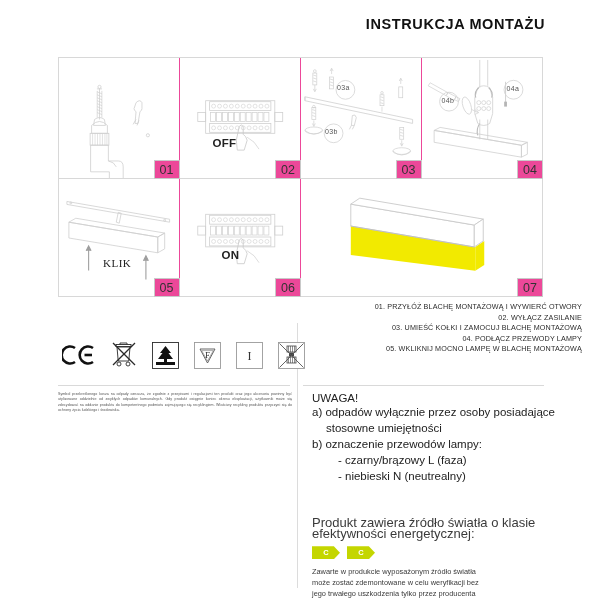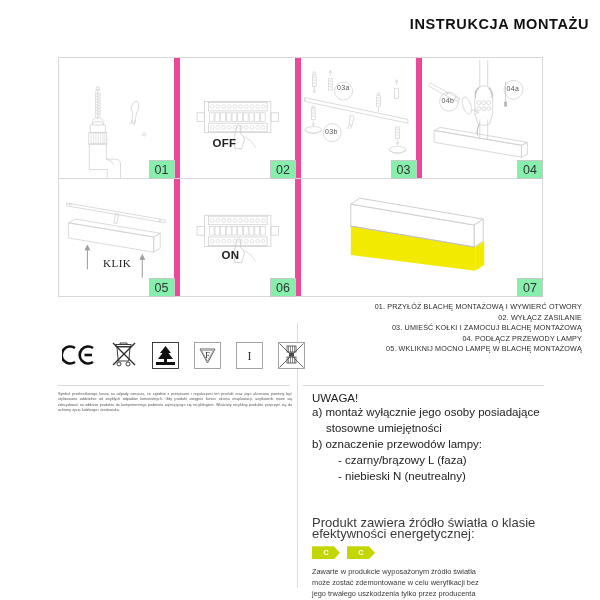--- a/index.html
+++ b/index.html
@@ -20,21 +20,20 @@
   #doc-title {
     position: absolute;
     left: 0;
     top: 16px;
     width: 545px;
     text-align: right;
     font-size: 14.5px;
     font-weight: bold;
     letter-spacing: 0.6px;
     color: #111;
-    padding-left: 44px;
   }
 
   
   #step-grid {
     position: absolute;
     left: 58px;
     top: 57px;
     width: 485px;
     height: 240px;
     border: 1px solid #d8d8d8;
@@ -42,39 +41,39 @@
   }
   .grid-row {
     display: flex;
     box-sizing: border-box;
   }
   .grid-row.row-top { height: 121px; }
   .grid-row.row-bottom { height: 117px; }
   .cell {
     position: relative;
     box-sizing: border-box;
-    border-right: 6px solid #ec4899;
+    border-right: 1px solid #ec4899;
     overflow: visible;
   }
   .grid-row.row-top { border-bottom: 1px solid #d8d8d8; }
   .cell:last-child { border-right: none; }
   .cell.w1 { width: 121px; }
   .cell.w2 { width: 122px; }
   .cell.wide { width: 242px; }
 
   .cell-num {
     position: absolute;
     right: -1px;
     bottom: -1px;
     min-width: 26px;
     height: 19px;
     line-height: 19px;
     text-align: center;
     border: 1px solid #c9c9c9;
-    background: #86efac;
+    background: #ec4899;
     font-size: 12.5px;
     color: #333;
     box-sizing: border-box;
     padding: 0 3px;
     z-index: 4;
   }
   .cell-art {
     position: absolute;
     inset: 0;
     z-index: 1;
@@ -627,21 +626,21 @@
     </svg>
   </div>
 </div>
 
 <div id="weee-text">
   <div class="fp">Symbol przekreślonego kosza na odpady oznacza, że zgodnie z przepisami i regulacjami ten produkt oraz jego akcesoria powinny być utylizowane oddzielnie od zwykłych odpadów komunalnych. Gdy produkt osiągnie koniec okresu eksploatacji, użytkownik może się zdecydować na oddanie produktu do kompetentnego podmiotu zajmującego się recyklingiem. Właściwy recykling produktu przyczyni się do ochrony życia ludzkiego i środowiska.</div>
 </div>
 
 <div id="uwaga-block">
   <div id="uwaga-title">UWAGA!</div>
-  <div class="uwaga-line">a) montaż wyłącznie jego osoby posiadające</div>
+  <div class="uwaga-line">a) odpadów wyłącznie przez osoby posiadające</div>
   <div class="uwaga-line indent1">stosowne umiejętności</div>
   <div class="uwaga-line">b) oznaczenie przewodów lampy:</div>
   <div class="uwaga-line indent2">- czarny/brązowy L (faza)</div>
   <div class="uwaga-line indent2">- niebieski N (neutrealny)</div>
 </div>
 
 <div id="energy-block">
   <div class="energy-lead">Produkt zawiera źródło światła o klasie</div>
   <div class="energy-lead">efektywności energetycznej:</div>
 

